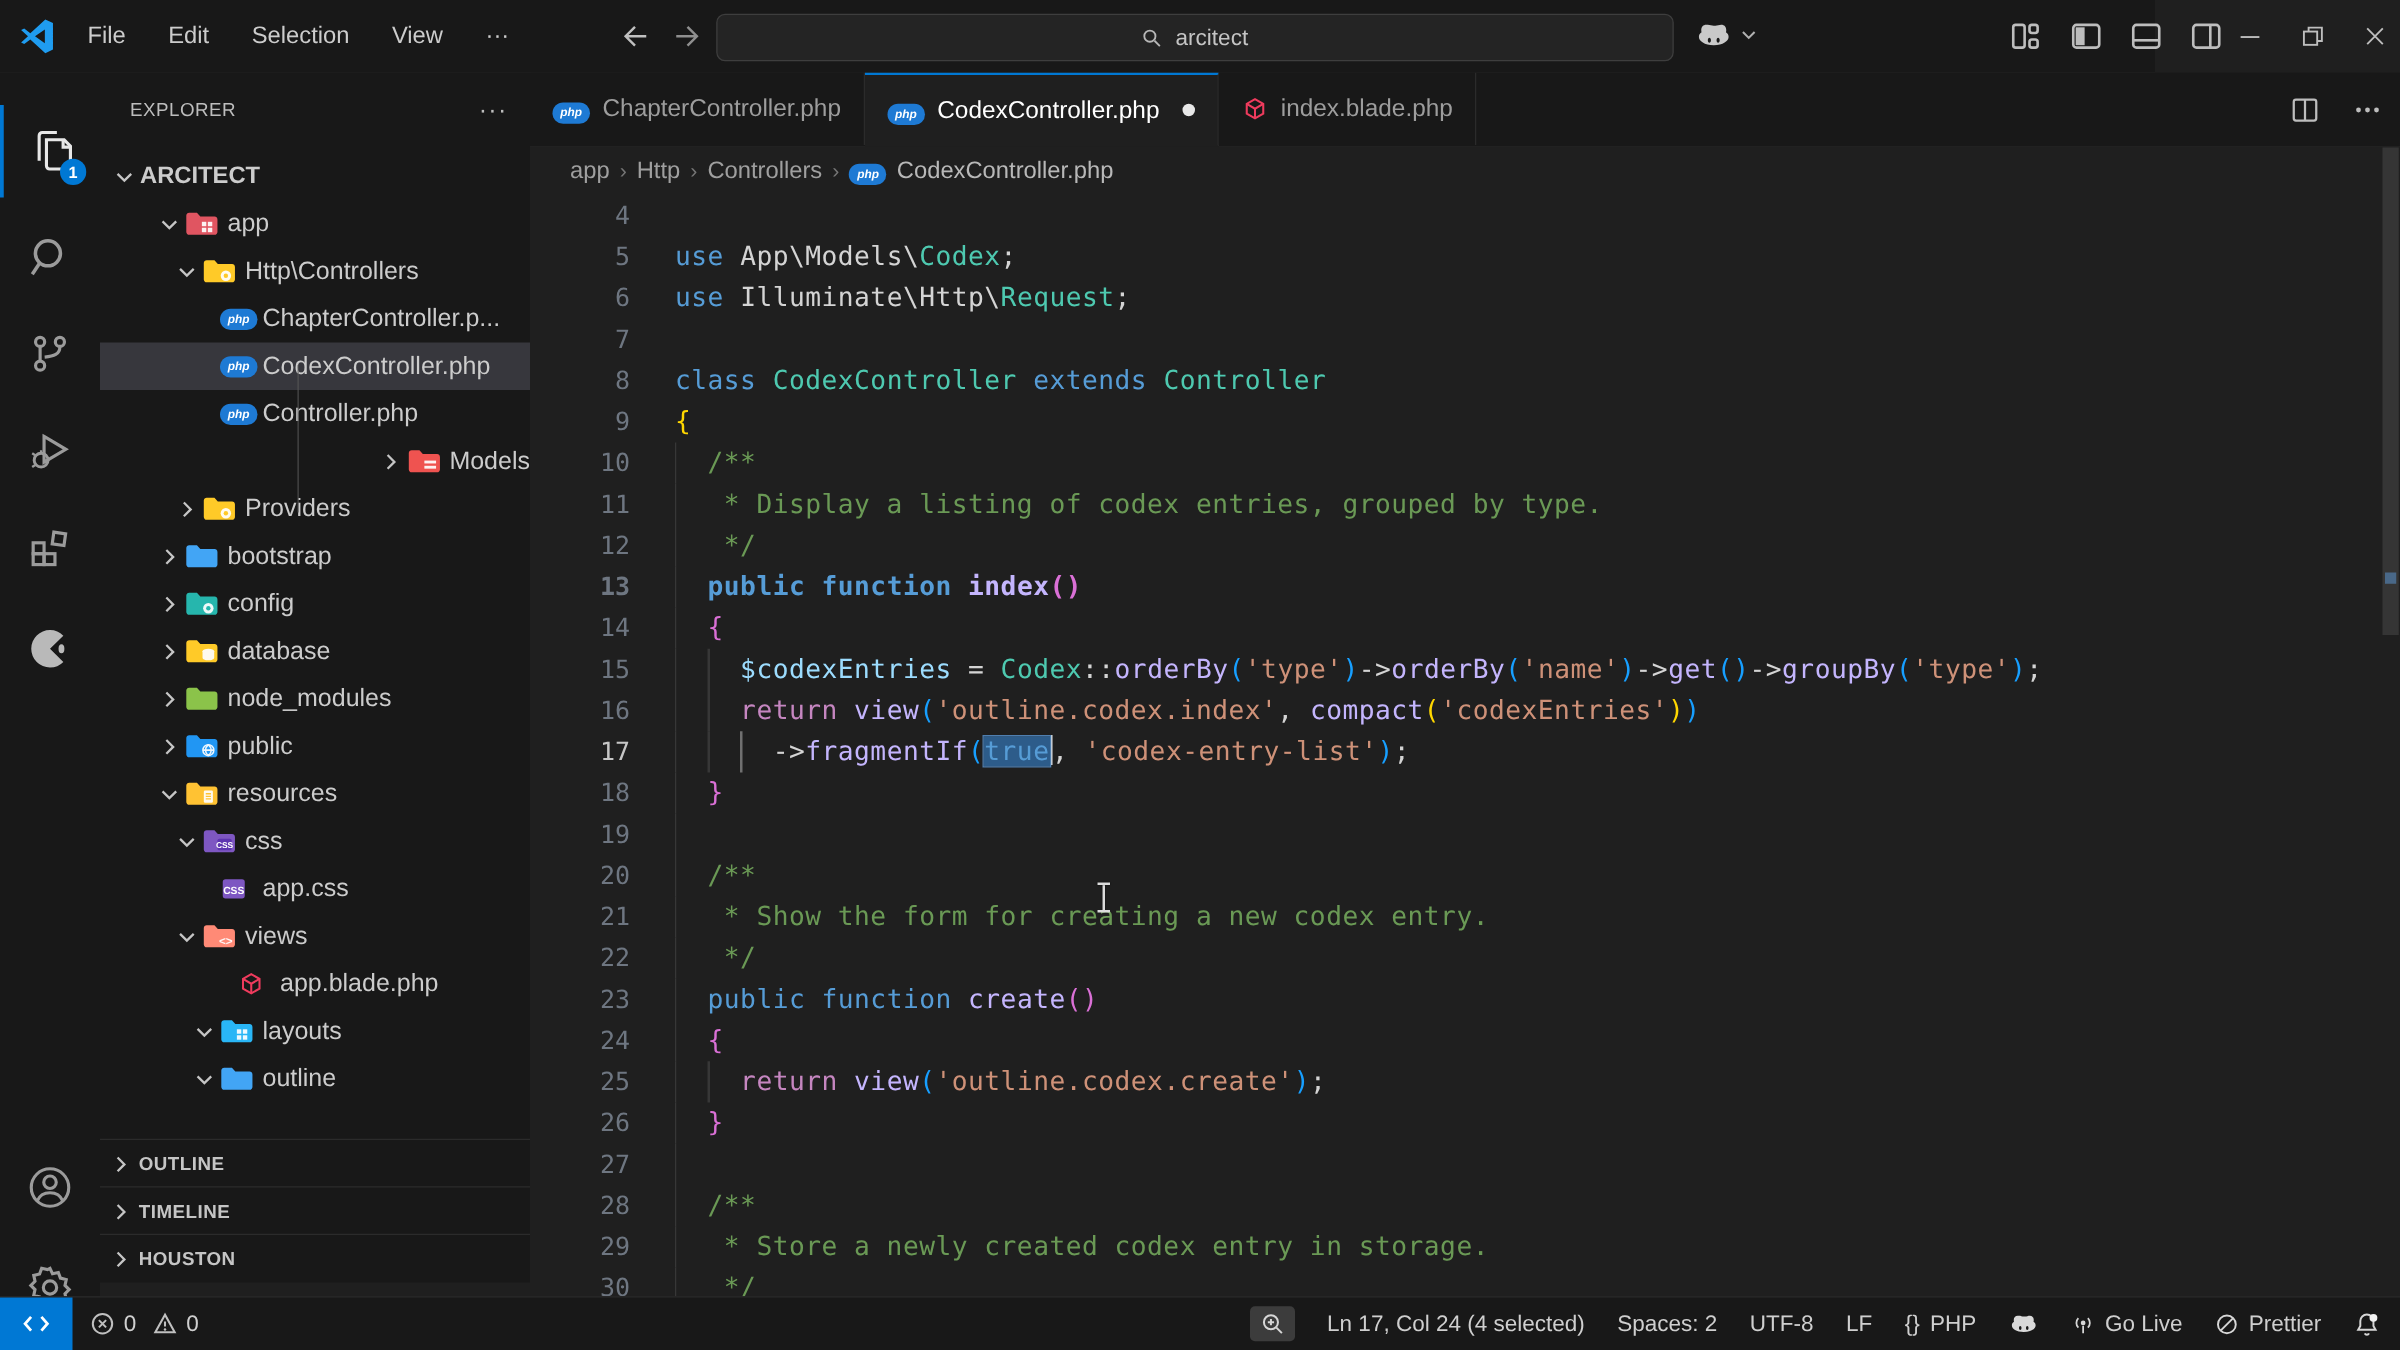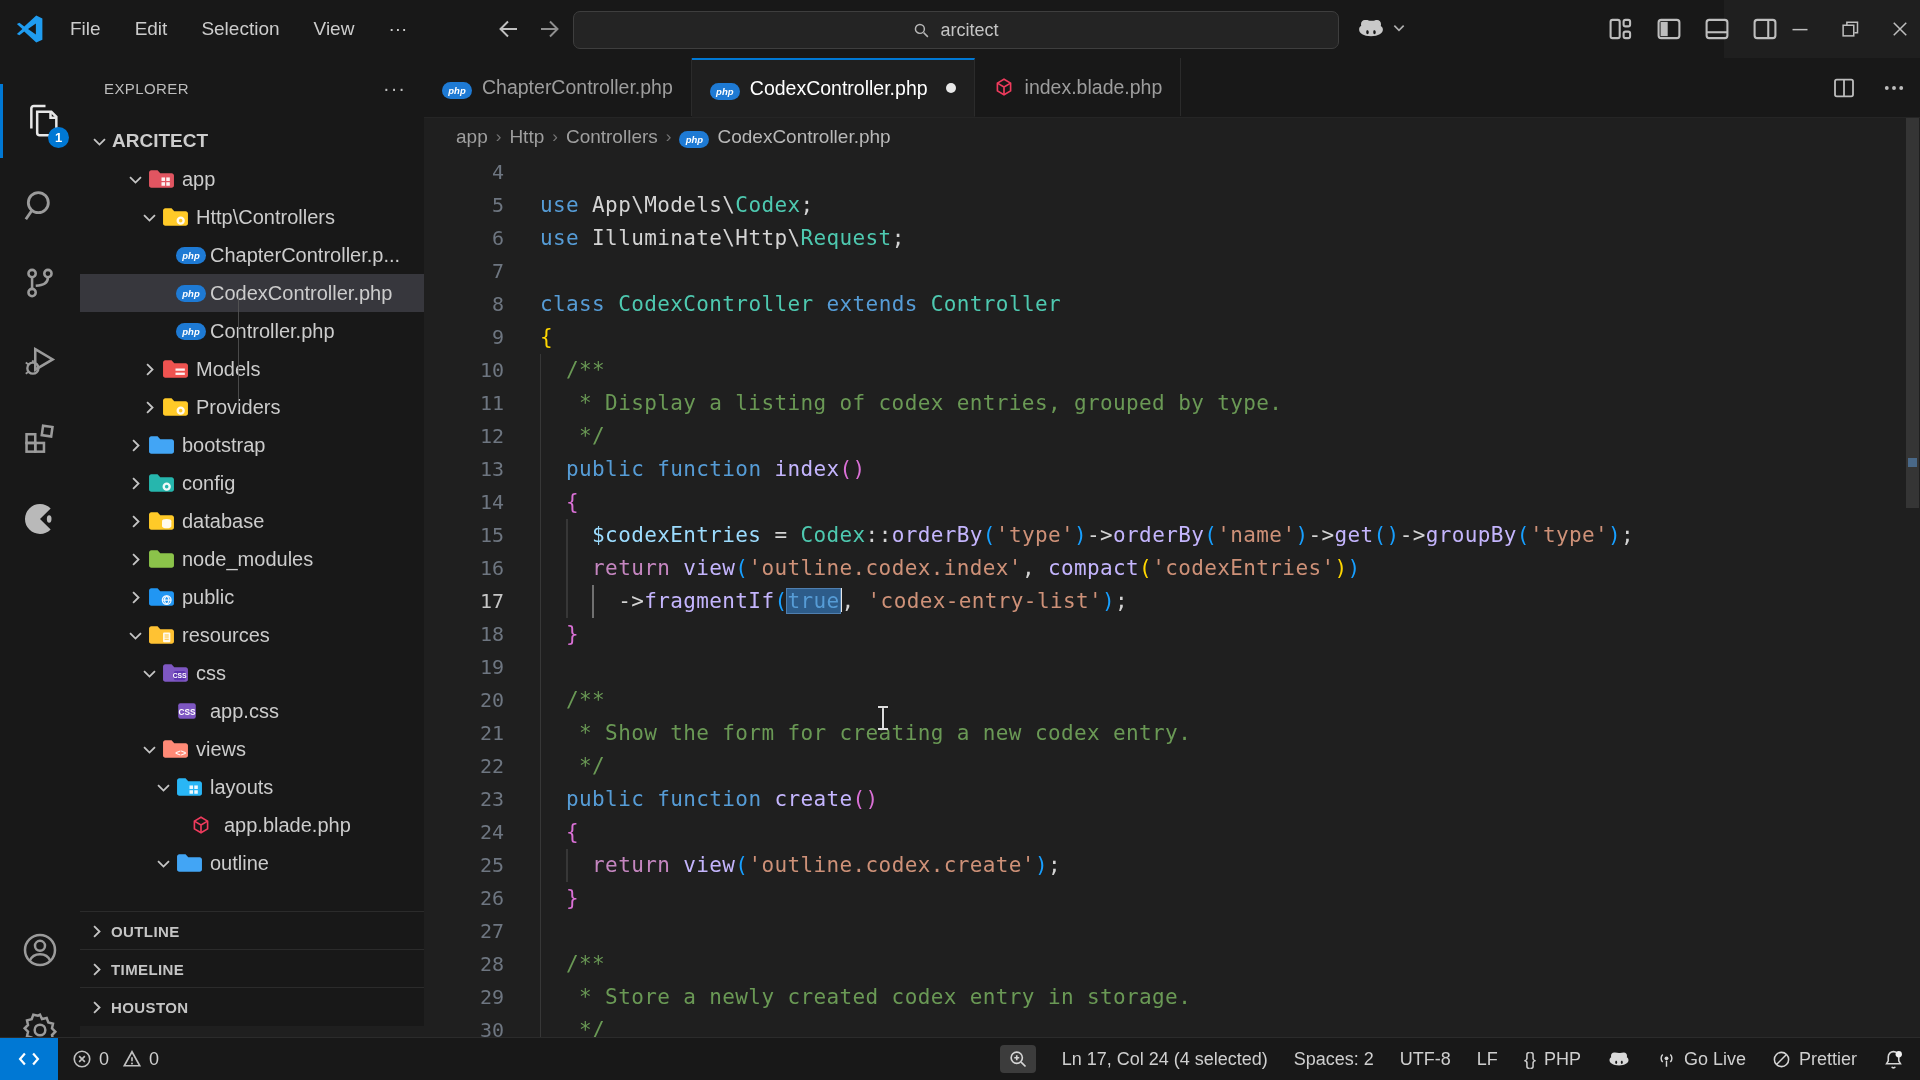--- a/index.html
+++ b/index.html
@@ -305,21 +305,21 @@
         </span>
         <span class="lbl">CodexController.php</span>
       </div>
       <div class="row" style="padding-left: 70px;">
         <span class="chev"></span>
         <span class="ficon">
           <span style="display:inline-flex;align-items:center;justify-content:center;width:30px;height:17px;border-radius:9px;background:#1e7ad4;color:#fff;font-size:9.5px;font-weight:bold;font-style:italic;font-family:'Liberation Sans',sans-serif;">php</span>
         </span>
         <span class="lbl">Controller.php</span>
       </div>
-      <div class="row" style="padding-left: 56px;">
+      <div class="row" style="padding-left: 56px; justify-content: flex-end;">
         <span class="chev">
           <svg width="17" height="17" viewBox="0 0 14 14">
             <path fill="none" stroke="#c5c5c5" stroke-width="1.5" d="M5 2.5 9.5 7 5 11.5"></path>
           </svg>
         </span>
         <span class="ficon">
           <svg width="27" height="22" viewBox="0 0 26 21">
             <path fill="#ef5350" d="M1 4.2C1 3 2 2 3.2 2h6l2.6 3h11C24 5 25 6 25 7.2v9.6c0 1.2-1 2.2-2.2 2.2H3.2C2 19 1 18 1 16.8V4.2z"></path>
             <g fill="#fff" opacity=".92">
               <rect x="13" y="10" width="9" height="2.2"></rect>
@@ -467,51 +467,51 @@
             <path fill="none" stroke="#c5c5c5" stroke-width="1.5" d="M2.5 5l4.5 4.5L11.5 5"></path>
           </svg>
         </span>
         <span class="ficon">
           <svg width="27" height="22" viewBox="0 0 26 21">
             <path fill="#ff8a76" d="M1 4.2C1 3 2 2 3.2 2h6l2.6 3h11C24 5 25 6 25 7.2v9.6c0 1.2-1 2.2-2.2 2.2H3.2C2 19 1 18 1 16.8V4.2z"></path>
             <text x="18" y="17" font-size="9" font-weight="bold" fill="#fff" text-anchor="middle" opacity=".95">&lt;&gt;</text>
           </svg>
         </span>
         <span class="lbl">views</span>
+      </div>
+      <div class="row" style="padding-left: 84px;">
+        <span class="chev"></span>
+        <span class="ficon">
+          <svg width="22" height="22" viewBox="0 0 20 20">
+            <g fill="none" stroke="#ef3b5d" stroke-width="1.5">
+              <path d="M4 6.5 10 3l6 3.5v7L10 17l-6-3.5z"></path>
+              <path d="M4 6.5 10 10l6-3.5M10 10v7"></path>
+            </g>
+          </svg>
+        </span>
+        <span class="lbl">app.blade.php</span>
       </div>
       <div class="row" style="padding-left: 70px;">
         <span class="chev">
           <svg width="17" height="17" viewBox="0 0 14 14">
             <path fill="none" stroke="#c5c5c5" stroke-width="1.5" d="M2.5 5l4.5 4.5L11.5 5"></path>
           </svg>
         </span>
         <span class="ficon">
           <svg width="27" height="22" viewBox="0 0 26 21">
             <path fill="#29b6f6" d="M1 4.2C1 3 2 2 3.2 2h6l2.6 3h11C24 5 25 6 25 7.2v9.6c0 1.2-1 2.2-2.2 2.2H3.2C2 19 1 18 1 16.8V4.2z"></path>
             <g fill="#fff" opacity=".92">
               <rect x="13" y="9" width="3.4" height="3.4"></rect>
               <rect x="17.6" y="9" width="3.4" height="3.4"></rect>
               <rect x="13" y="13.6" width="3.4" height="3.4"></rect>
               <rect x="17.6" y="13.6" width="3.4" height="3.4"></rect>
             </g>
           </svg>
         </span>
         <span class="lbl">layouts</span>
-      </div>
-      <div class="row" style="padding-left: 84px;">
-        <span class="chev"></span>
-        <span class="ficon">
-          <svg width="22" height="22" viewBox="0 0 20 20">
-            <g fill="none" stroke="#ef3b5d" stroke-width="1.5">
-              <path d="M4 6.5 10 3l6 3.5v7L10 17l-6-3.5z"></path>
-              <path d="M4 6.5 10 10l6-3.5M10 10v7"></path>
-            </g>
-          </svg>
-        </span>
-        <span class="lbl">app.blade.php</span>
       </div>
       <div class="row" style="padding-left: 70px;">
         <span class="chev">
           <svg width="17" height="17" viewBox="0 0 14 14">
             <path fill="none" stroke="#c5c5c5" stroke-width="1.5" d="M2.5 5l4.5 4.5L11.5 5"></path>
           </svg>
         </span>
         <span class="ficon">
           <svg width="27" height="22" viewBox="0 0 26 21">
             <path fill="#42a5f5" d="M1 4.2C1 3 2 2 3.2 2h6l2.6 3h11C24 5 25 6 25 7.2v9.6c0 1.2-1 2.2-2.2 2.2H3.2C2 19 1 18 1 16.8V4.2z"></path>
@@ -627,21 +627,21 @@
         <span class="lc"><span class="guide" style="left: 0px;"></span><span class="cm">  /**</span></span>
       </div>
       <div class="line" style="top: 231px;">
         <span class="ln">11</span>
         <span class="lc"><span class="guide" style="left: 0px;"></span><span class="cm">   * Display a listing of codex entries, grouped by type.</span></span>
       </div>
       <div class="line" style="top: 264px;">
         <span class="ln">12</span>
         <span class="lc"><span class="guide" style="left: 0px;"></span><span class="cm">   */</span></span>
       </div>
-      <div class="line" style="top: 297px;">
+      <div class="line" style="top: 297px; font-weight: bold;">
         <span class="ln">13</span>
         <span class="lc"><span class="guide" style="left: 0px;"></span><span class="pl">  </span><span class="kw">public</span><span class="pl"> </span><span class="kw">function</span><span class="pl"> </span><span class="fn">index</span><span class="b2">()</span></span>
       </div>
       <div class="line" style="top: 330px;">
         <span class="ln">14</span>
         <span class="lc"><span class="guide" style="left: 0px;"></span><span class="pl">  </span><span class="b2">{</span></span>
       </div>
       <div class="line" style="top: 363px;">
         <span class="ln">15</span>
         <span class="lc"><span class="guide" style="left: 0px;"></span><span class="guide" style="left: 26.2px;"></span><span class="pl">    </span><span class="v">$codexEntries</span><span class="pl"> = </span><span class="ty">Codex</span><span class="pl">::</span><span class="fn">orderBy</span><span class="b3">(</span><span class="str">'type'</span><span class="b3">)</span><span class="pl">-&gt;</span><span class="fn">orderBy</span><span class="b3">(</span><span class="str">'name'</span><span class="b3">)</span><span class="pl">-&gt;</span><span class="fn">get</span><span class="b3">()</span><span class="pl">-&gt;</span><span class="fn">groupBy</span><span class="b3">(</span><span class="str">'type'</span><span class="b3">)</span><span class="pl">;</span></span>

